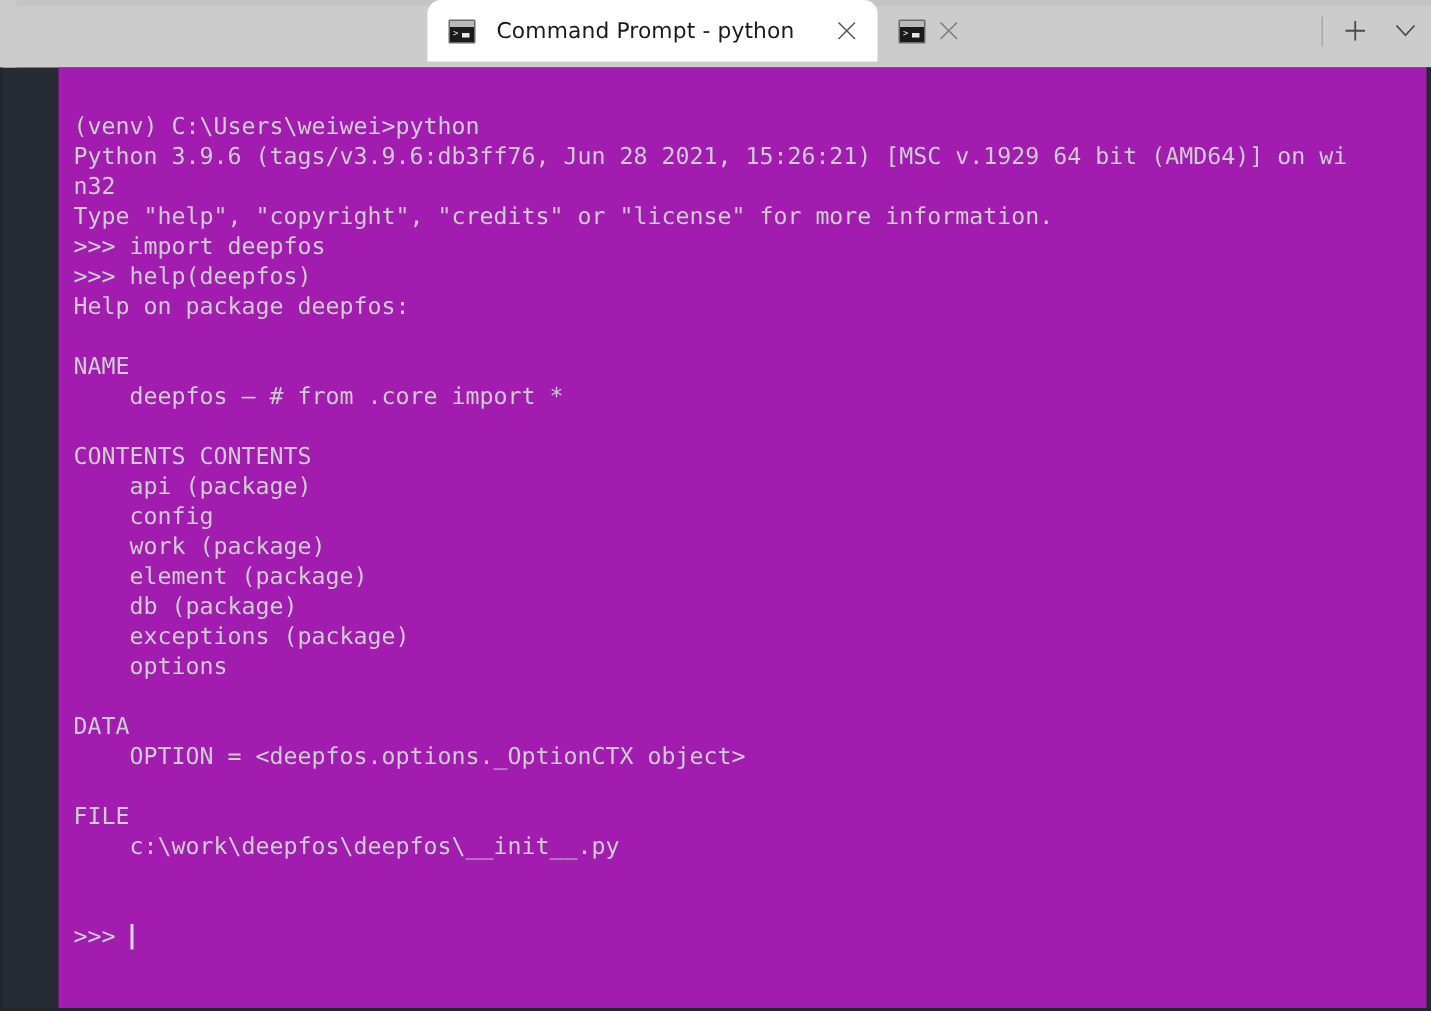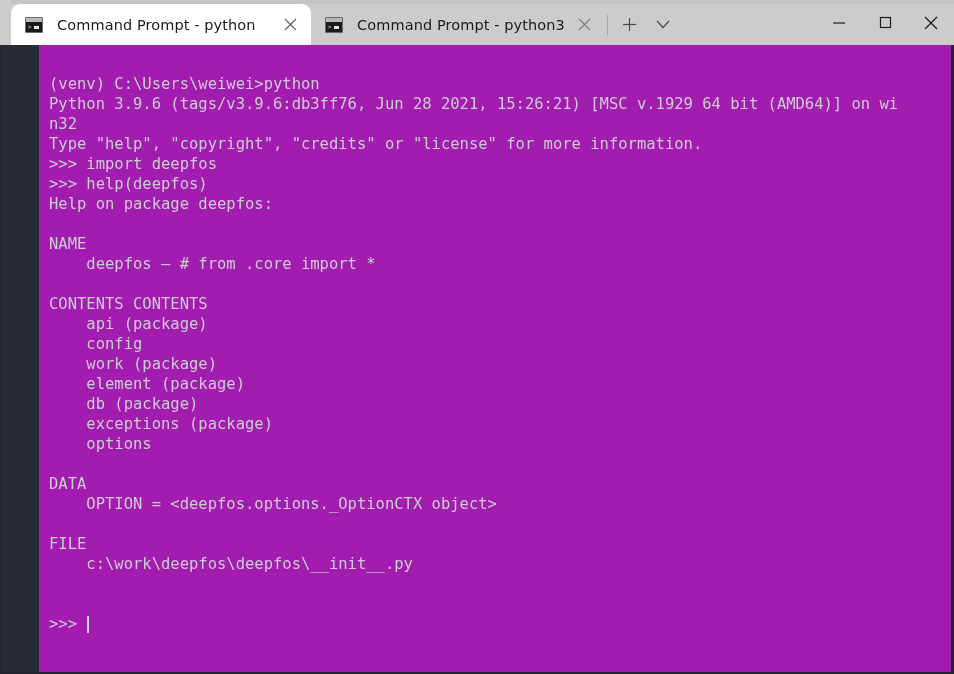--- a/index.html
+++ b/index.html
@@ -26,20 +26,21 @@
   .titlebar {
     position: absolute;
     top: 0;
     left: 0;
     width: 954px;
     height: 45px;
     background: #cccccc;
     display: flex;
     align-items: flex-end;
     box-sizing: border-box;
+    flex-direction: column;
   }
   .titlebar-topstrip {
     position: absolute;
     top: 0;
     left: 0;
     width: 954px;
     height: 4px;
     background: #c4c4c4;
   }
   .titlebar-leftcap {
@@ -284,21 +285,20 @@
           </svg>
         </div>
       </div>
 
       <div class="tab inactive">
         <div class="tab-icon">
           <div class="bar"></div>
           <div class="glyph">&gt;</div>
           <div class="block"></div>
         </div>
-        <div class="tab-title">Command Prompt - python3</div>
         <div class="tab-close">
           <svg width="13" height="13" viewBox="0 0 13 13">
             <line x1="1" y1="1" x2="12" y2="12" stroke="#7d7d7d" stroke-width="1.1"></line>
             <line x1="12" y1="1" x2="1" y2="12" stroke="#7d7d7d" stroke-width="1.1"></line>
           </svg>
         </div>
       </div>
 
       <div class="tab-sep"></div>
 

